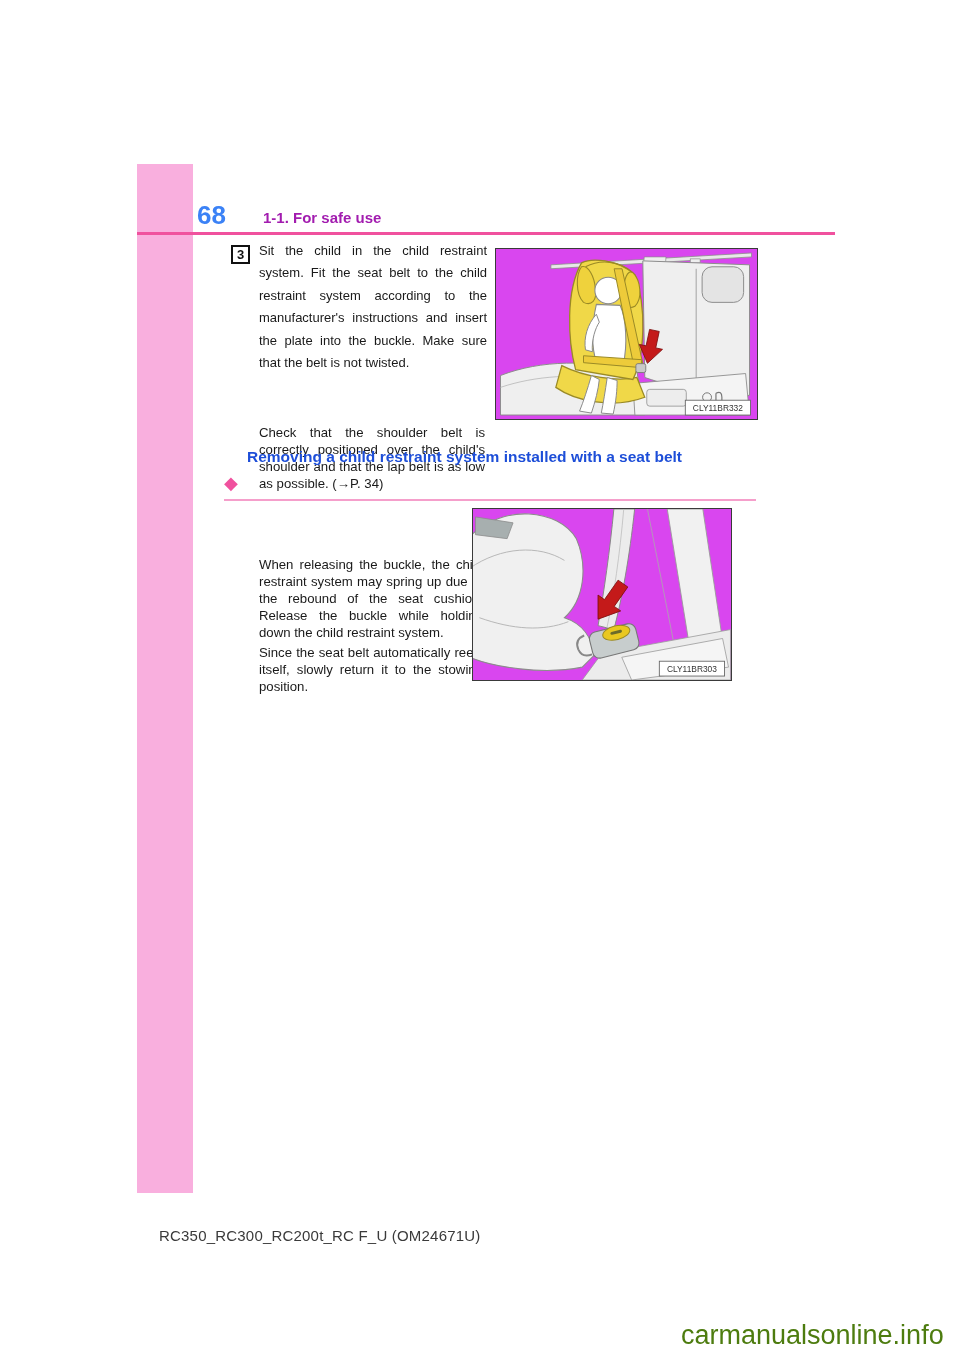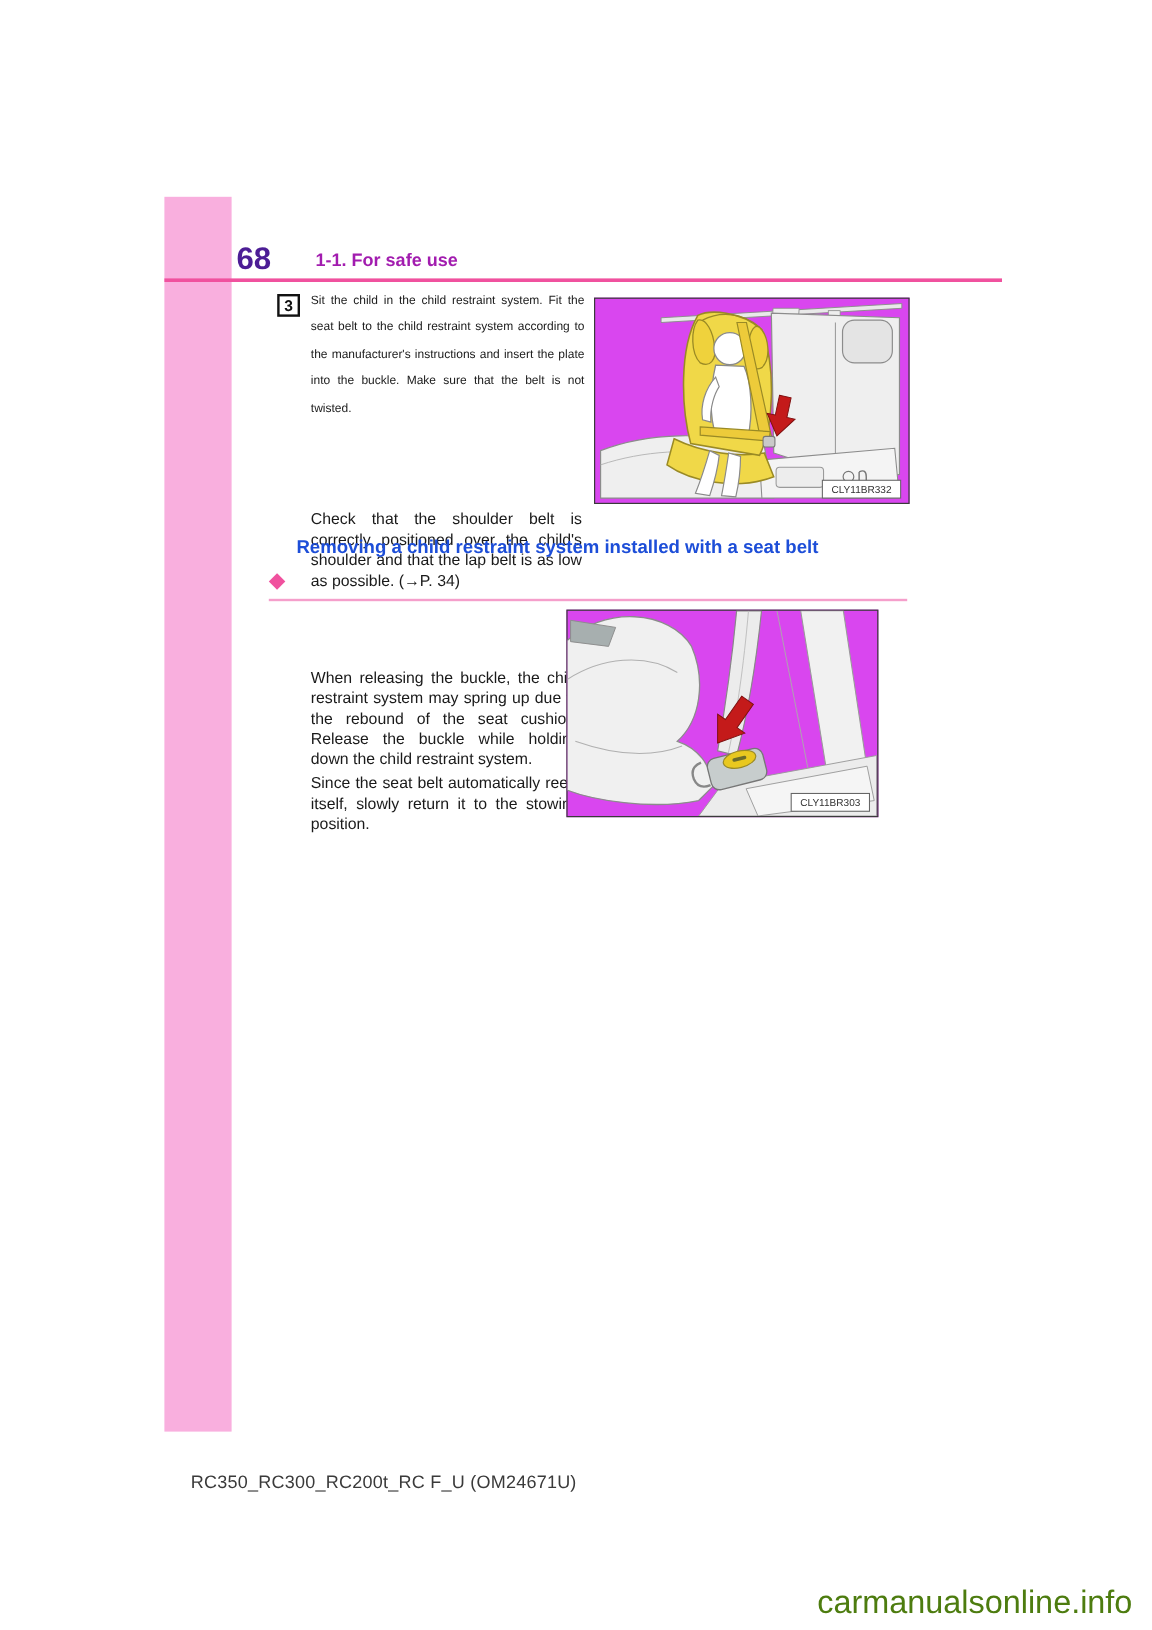--- a/index.html
+++ b/index.html
@@ -2,31 +2,31 @@
 <html><head>
 <meta charset="utf-8">
 <style>
   html,body{margin:0;padding:0;background:#ffffff;}
   .page{
     position:relative;width:960px;height:1358px;background:#ffffff;overflow:hidden;
     font-family:"Liberation Sans",sans-serif;color:#111;
   }
   .pink-bar{position:absolute;left:137px;top:164px;width:56px;height:1029px;background:#F9AFDE;}
   .header-rule{position:absolute;left:137px;top:232px;width:698px;height:3px;background:#F0519E;}
-  .page-number{position:absolute;left:197px;top:200px;font-size:26px;font-weight:bold;letter-spacing:0px;color:#4c1d95;}
+  .page-number{position:absolute;left:197px;top:200px;font-size:26px;font-weight:bold;letter-spacing:0px;color:#3b82f6;}
   .header-title{position:absolute;left:263px;top:209px;font-size:15px;font-weight:bold;color:#a21caf;}
 
   .step-box{
     position:absolute;left:231px;top:245px;width:19px;height:19px;border:2px solid #111;
     font-size:13px;font-weight:bold;display:flex;align-items:center;justify-content:center;box-sizing:border-box;
     background:#fff;
   }
   .step-text{
     position:absolute;left:259px;top:240px;width:228px;
-    font-size:10px;line-height:22.4px;text-align:justify;color:#1a1a1a;
+    font-size:13px;line-height:22.4px;text-align:justify;color:#1a1a1a;
   }
   .step-note{
     position:absolute;left:259px;top:424px;width:226px;
     font-size:13.2px;line-height:17px;text-align:justify;color:#1a1a1a;
   }
 
   .figure{
     position:absolute;border:1px solid #3a3a3a;background:#d946ef;box-sizing:border-box;
   }
   .figure-1{left:495px;top:248px;width:263px;height:172px;}

